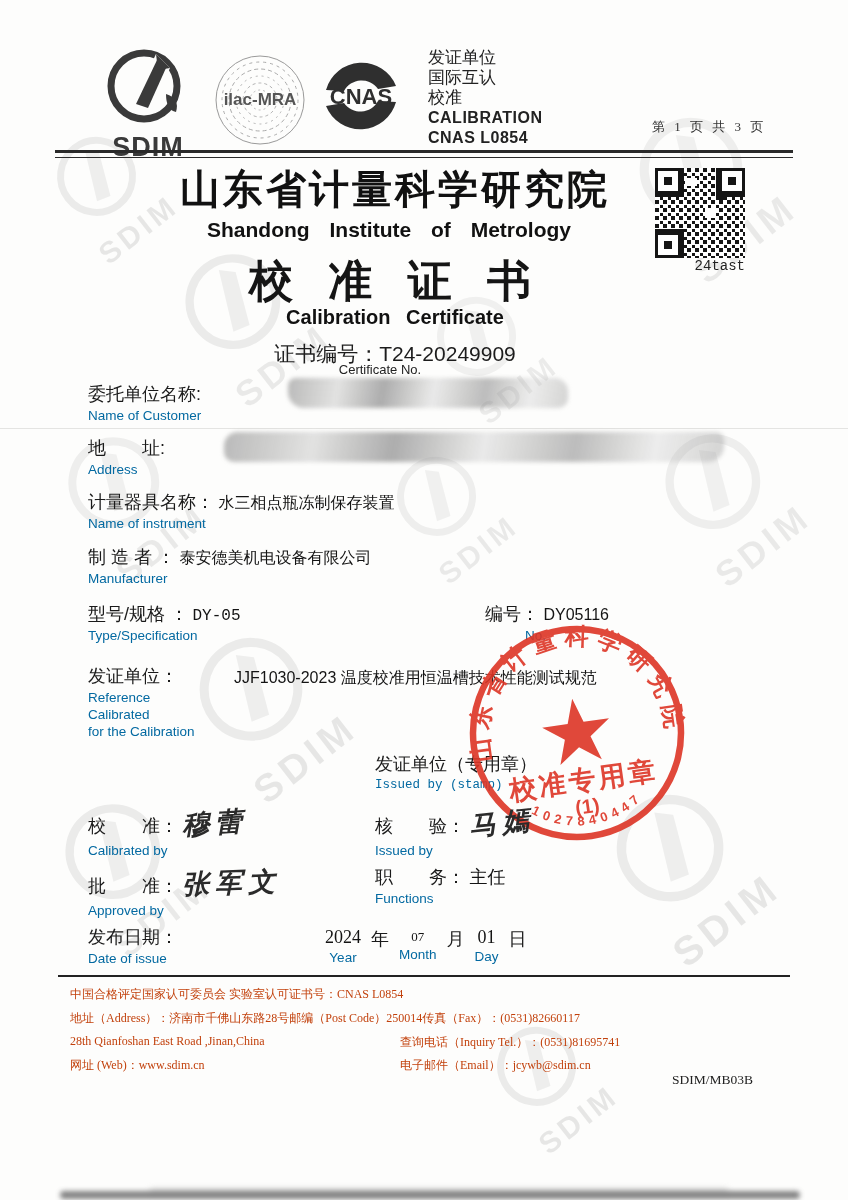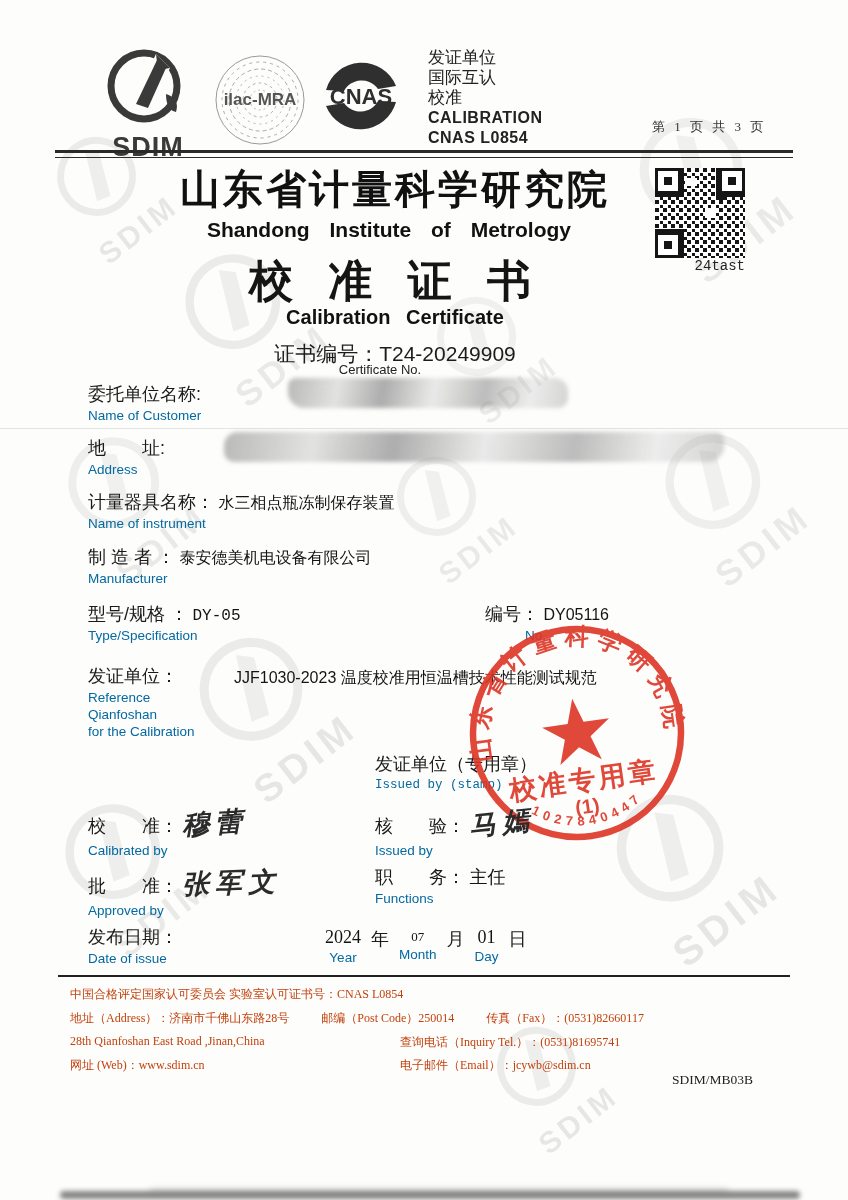--- a/index.html
+++ b/index.html
@@ -261,21 +261,21 @@
 
   <div class="frow" style="top:602px;left:485px;">
     <span class="lab-cn">编号：</span>
     <span class="val">DY05116</span>
     <div class="lab-en" style="margin-left:40px;">No.</div>
   </div>
 
   <div class="frow" style="top:664px;">
     <span class="lab-cn">发证单位：</span>
     <div class="lab-en">Reference</div>
-    <div class="lab-en">Qianfoshan</div>
+    <div class="lab-en">Calibrated</div>
     <div class="lab-en">for the Calibration</div>
   </div>
   <div class="val" style="position:absolute;left:234px;top:668px;width:420px;">JJF1030-2023 温度校准用恒温槽技术性能测试规范</div>
 
   <div style="position:absolute;left:375px;top:752px;">
     <div class="lab-cn">发证单位（专用章）</div>
     <div class="lab-en" style="font-family:'Liberation Mono',monospace;font-size:12.5px;">Issued by (stamp)</div>
   </div>
 
   <div class="seal">
@@ -339,21 +339,21 @@
       <span class="val" style="font-size:18px;font-family:'Liberation Serif',serif;">01</span>
       <div class="lab-en" style="visibility:hidden;">01</div>
       <div class="lab-en" style="margin-top:-16px;">Day</div>
     </div>
     <span class="lab-cn" style="margin:0 10px;">日</span>
   </div>
 
   <div class="footer-rule"></div>
 
   <div class="foot" style="top:986px;">中国合格评定国家认可委员会 实验室认可证书号：CNAS L0854</div>
-  <div class="foot" style="top:1010px;display:flex;gap:32px;width:740px;">
+  <div class="foot" style="top:1010px;display:flex;gap:0;width:740px;">
     <span>地址（Address）：济南市千佛山东路28号</span>
     <span>邮编（Post Code）250014</span>
     <span>传真（Fax）：(0531)82660117</span>
   </div>
   <div class="foot" style="top:1034px;display:flex;">
     <span style="width:330px;">28th Qianfoshan East Road ,Jinan,China</span>
     <span>查询电话（Inquiry Tel.）：(0531)81695741</span>
   </div>
   <div class="foot" style="top:1057px;display:flex;">
     <span style="width:330px;">网址 (Web)：www.sdim.cn</span>

